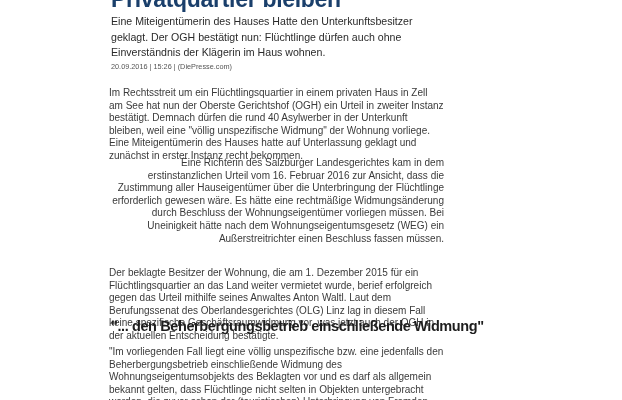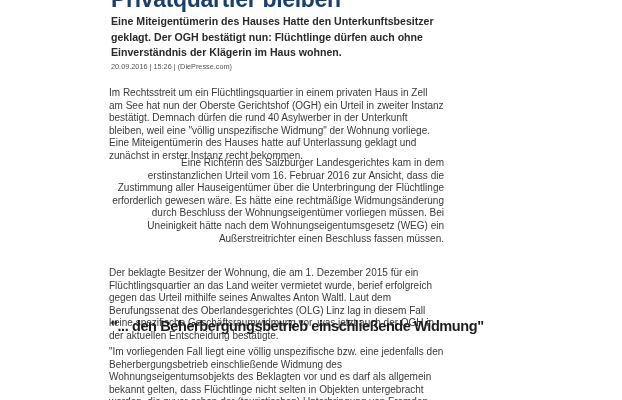--- a/index.html
+++ b/index.html
@@ -1,18 +1,18 @@
 <!DOCTYPE html>
 <html><head>
 <meta charset="utf-8">
 <style>
   html, body { margin:0; padding:0; }
   body { width:622px; height:400px; background:#ffffff; overflow:hidden; position:relative; font-family:"Liberation Sans", sans-serif; }
   .title { position:absolute; left:111px; top:-14px; font-family:"Liberation Sans", sans-serif; font-weight:bold; font-size:23px; color:#1a3f6b; white-space:nowrap; letter-spacing:-0.3px; line-height:26px; }
-  .lead { position:absolute; left:111px; top:14px; width:330px; font-weight:bold; font-size:10.6px; line-height:15.5px; color:#2a2a2a; }
+  .lead { position:absolute; left:111px; top:14px; width:330px; font-weight:normal; font-size:10.6px; line-height:15.5px; color:#2a2a2a; }
   .meta { position:absolute; left:111px; top:62px; font-size:7.3px; color:#555; white-space:nowrap; }
   .p { position:absolute; left:109px; width:335px; font-size:10px; line-height:12.6px; color:#3a3a3a; }
   .p1 { top:87px; }
   .p2 { top:157px;text-align:right; }
   .p3 { top:240px;margin-top:27px; }
   .h2 { position:absolute; left:111px; top:318px; font-weight:bold; font-size:14.5px; color:#1e1e1e; white-space:nowrap; font-family:"Liberation Sans", sans-serif; letter-spacing:-0.4px; }
   .p4 { top:346px; }
 </style>
 </head>
 <body>

